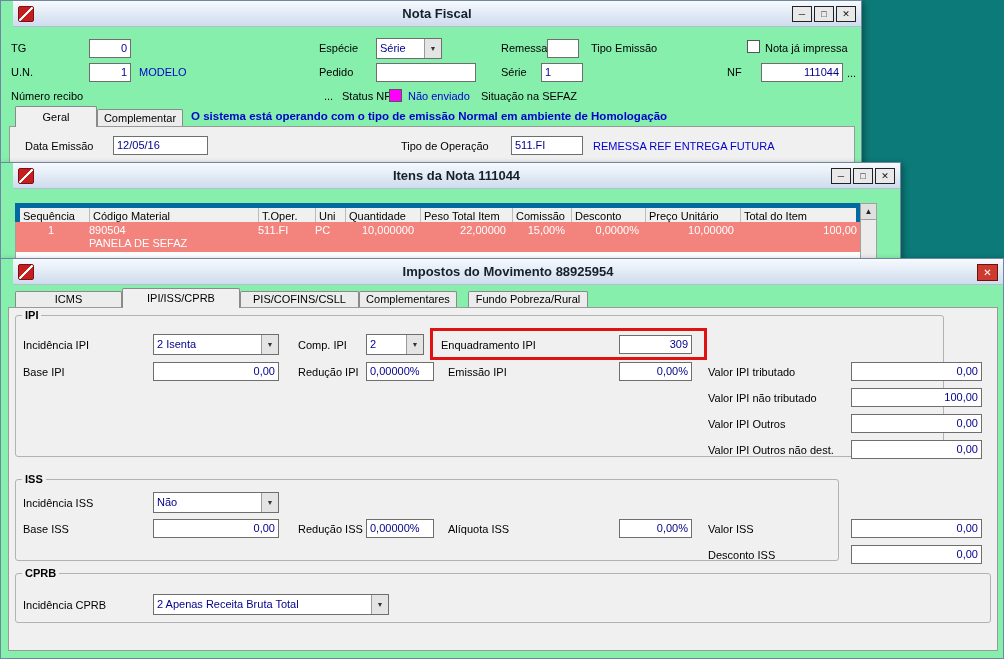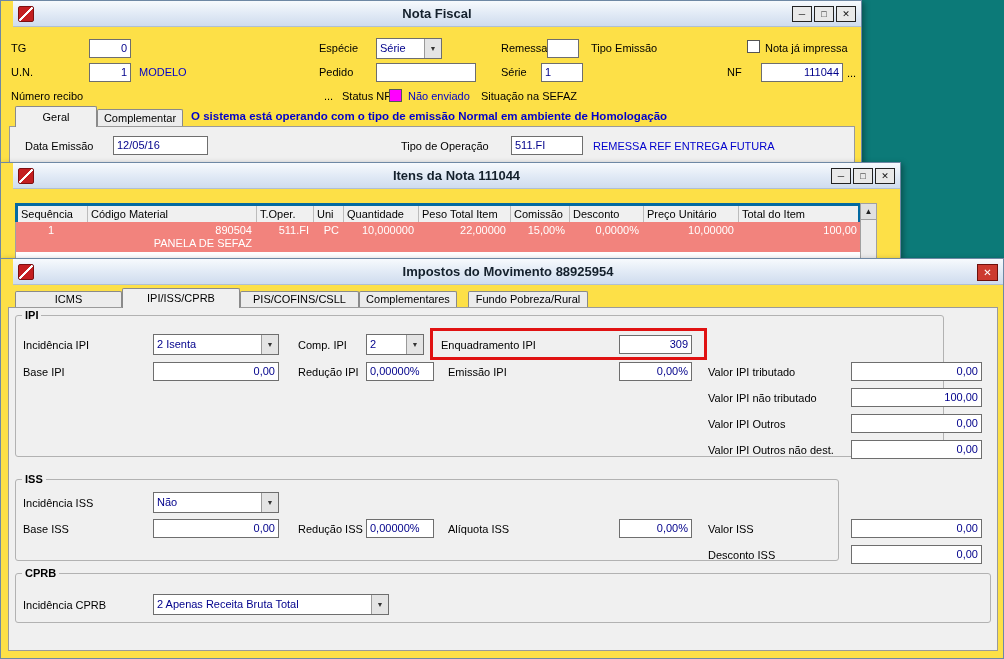--- a/index.html
+++ b/index.html
@@ -1,18 +1,18 @@
 <!DOCTYPE html>
 <html><head>
 <meta charset="utf-8">
 <style>
   * { margin:0; padding:0; box-sizing:border-box; }
   body { font-family:"Liberation Sans", sans-serif; }
   #desktop { position:relative; width:1004px; height:659px; overflow:hidden; background:#0c7a78; }
-  .win { position:absolute; background:#fde047; border:1px solid #6e88a4; box-shadow:2px 2px 6px rgba(0,0,0,.35);padding-left:12px; }
+  .win { position:absolute; background:#86efac; border:1px solid #6e88a4; box-shadow:2px 2px 6px rgba(0,0,0,.35);padding-left:12px; }
   .titlebar { position:relative; height:26px; background:linear-gradient(#f7fafd,#e0e9f5 55%,#cfdcee); border-bottom:1px solid #b0bfd2; }
   .app-icon { position:absolute; left:5px; top:5px; width:16px; height:16px; border-radius:2px;
               background:linear-gradient(135deg,#c41e20 45%,#ffffff 45%,#ffffff 57%,#c41e20 57%); border:1px solid #7d0f10; }
   .title { position:absolute; left:0; right:0; top:0; height:26px; line-height:26px; text-align:center;
            font-size:13px; font-weight:bold; color:#14202c; }
   .winbtns { position:absolute; right:5px; top:5px; display:flex; gap:2px; }
   .wbtn { width:20px; height:16px; border:1px solid #222; background:#e9e9e9; color:#111; font-size:9px;
           line-height:13px; text-align:center; font-family:inherit; padding:0; cursor:default; }
   .wbtn.red { background:#cc3a30; border-color:#6e100c; color:#fff; width:21px; height:17px; font-size:10px; }
   .lbl { position:absolute; font-size:11px; color:#000; white-space:nowrap; line-height:13px; }
@@ -28,27 +28,27 @@
   .checkbox { position:absolute; width:13px; height:13px; background:#fff; border:1px solid #555; }
   .swatch { position:absolute; width:13px; height:13px; border:1px solid #555; }
   .tab { position:absolute; font-size:11px; color:#000; text-align:center; background:#ececec;
          border:1px solid #8a8a8a; border-bottom:none; border-radius:2px 2px 0 0; overflow:hidden; white-space:nowrap; }
   .tab.active { background:#f0f0f0; }
   .panel { position:absolute; background:#f0f0f0; border:1px solid #9a9a9a; }
   .group { position:absolute; border:1px solid #b2b2b2; border-radius:3px; background:transparent; }
   .group legend { font-size:11px; font-weight:bold; color:#000; margin-left:6px; padding:0 3px; }
   .hl-rect { position:absolute; border:3px solid #e01212; z-index:5; pointer-events:none; }
   .table-head { position:absolute; display:grid; grid-template-columns:70px 169px 57px 30px 75px 92px 59px 74px 95px 123px;
-                background:#f0f0f0; border:3px solid #0369a1; }
+                background:#f0f0f0; border:5px solid #0369a1; }
   .th { font-size:11px; color:#000; padding:2px 3px; border-right:1px solid #bcbcbc; white-space:nowrap; overflow:hidden; }
   .th:last-child { border-right:none; }
   .table-body { position:absolute; background:#fff; border:1px solid #a0a0a0; border-top:none; overflow:hidden; }
   .item-row { display:grid; grid-template-columns:70px 169px 57px 30px 75px 92px 59px 74px 95px 123px;
               height:30px; color:#fff; font-size:11px; background:#f2837d; }
-  .td { padding:2px 3px; line-height:13px; white-space:nowrap; overflow:hidden;text-align:right; }
+  .td { padding:2px 3px; line-height:13px; white-space:nowrap; overflow:hidden; }
   .td.num { text-align:right; }
   .td.center { text-align:center; }
   .scrollbar { position:absolute; width:17px; background:#ececec; border:1px solid #a0a0a0; }
   .scroll-btn { height:16px; background:#e0e0e0; border-bottom:1px solid #a0a0a0; text-align:center;
                 font-size:8px; line-height:15px; color:#222; }
 </style>
 </head>
 <body>
 
 <div id="desktop" style="background-color: rgb(12, 122, 120);">

